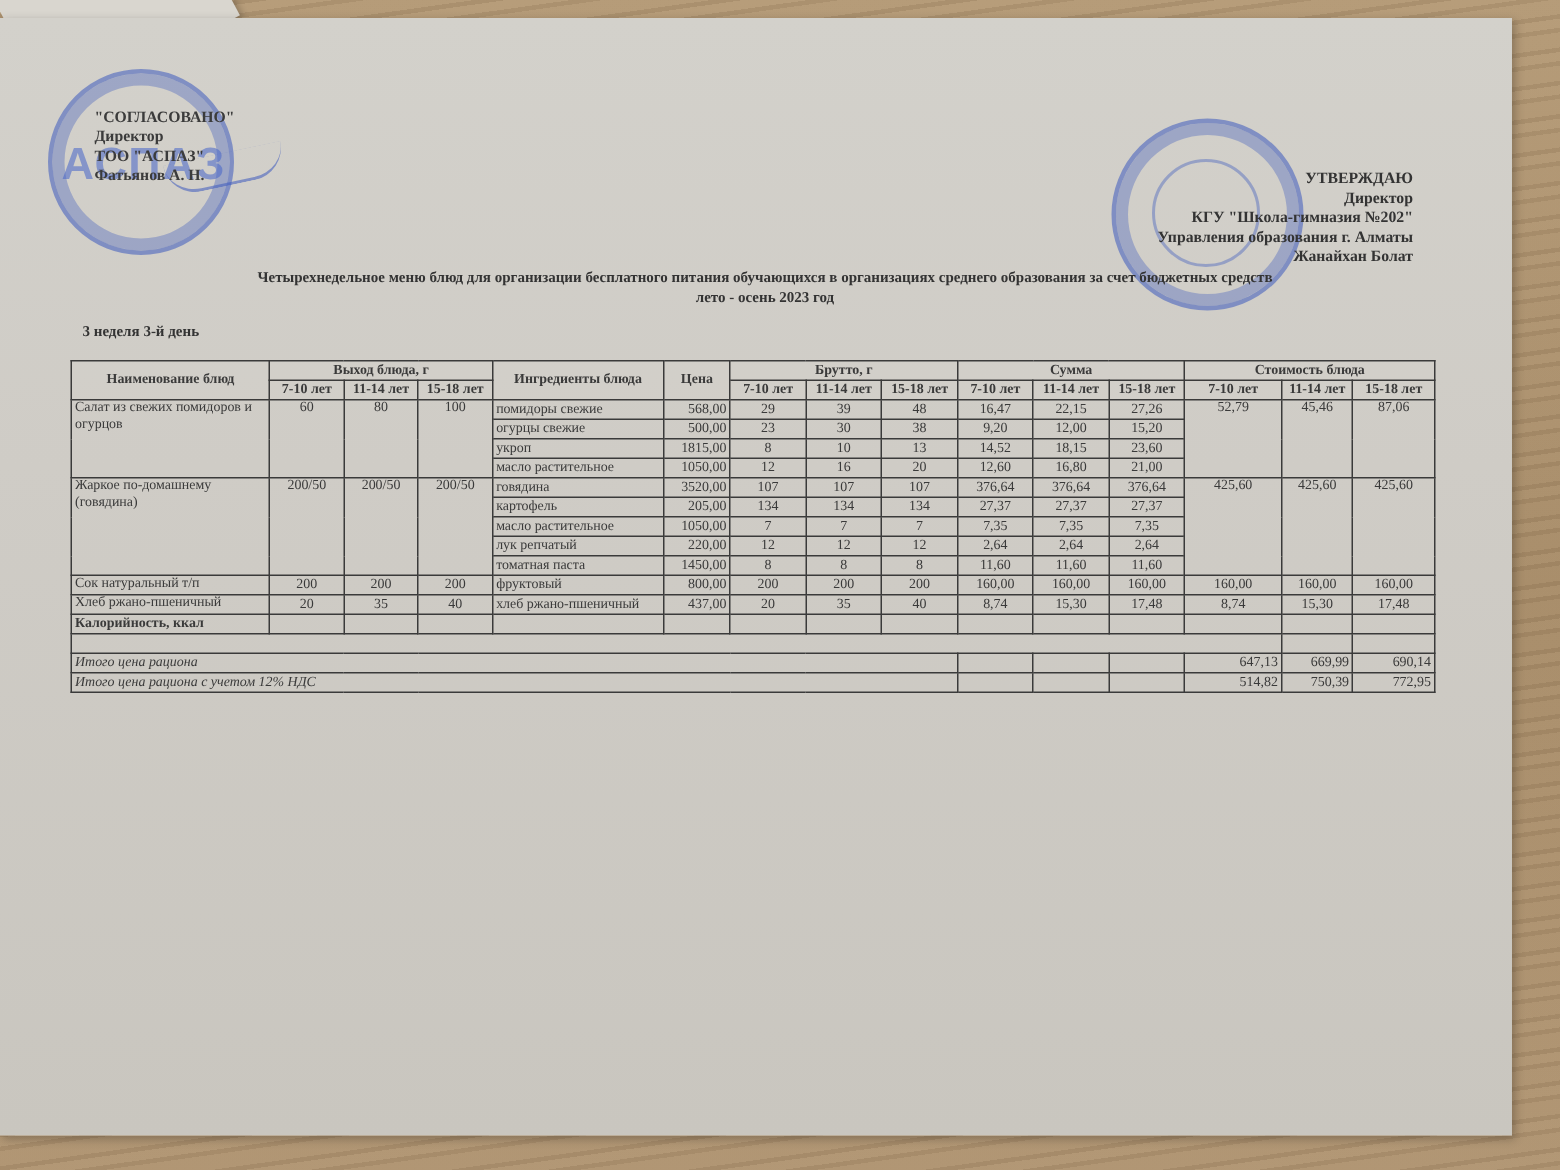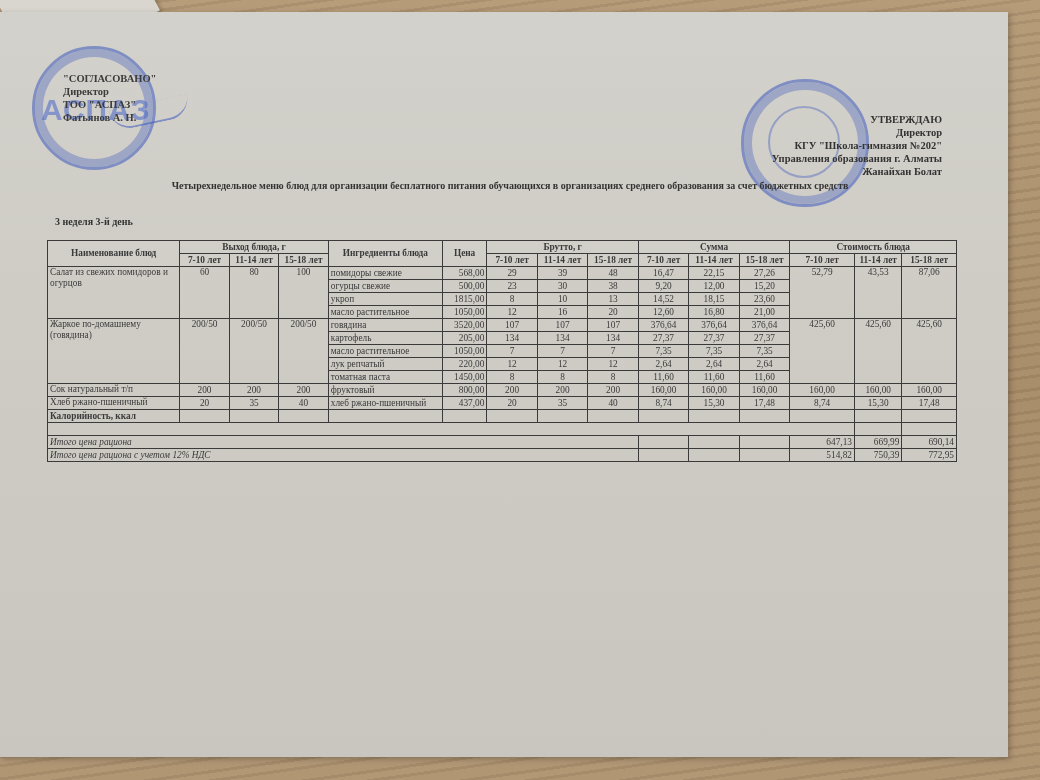--- a/index.html
+++ b/index.html
@@ -108,20 +108,21 @@
   <div class="approve-right">
     <div>УТВЕРЖДАЮ</div>
     <div>Директор</div>
     <div>КГУ "Школа-гимназия №202"</div>
     <div>Управления образования г. Алматы</div>
     <div>Жанайхан Болат</div>
   </div>
 
   <div class="title">
     <span>Четырехнедельное меню блюд для организации бесплатного питания обучающихся в организациях среднего образования за счет бюджетных средств</span>
+    <span class="subtitle">лето - осень 2023 год</span>
   </div>
 
   <div class="week-label">3 неделя 3-й день</div>
 
   <table class="menu">
     <colgroup>
       <col style="width:131px">
         <col style="width:49px">
         <col style="width:49px">
         <col style="width:49px">
@@ -171,21 +172,21 @@
         <td rowspan="4" class="num top">100</td>
         <td>помидоры свежие</td>
         <td class="right">568,00</td>
         <td class="num">29</td>
         <td class="num">39</td>
         <td class="num">48</td>
         <td class="num">16,47</td>
         <td class="num">22,15</td>
         <td class="num">27,26</td>
         <td rowspan="4" class="num top">52,79</td>
-        <td rowspan="4" class="num top">43,53</td>
+        <td rowspan="4" class="num top">45,46</td>
         <td rowspan="4" class="num top">87,06</td>
       </tr>
       <tr>
         <td>огурцы свежие</td>
         <td class="right">500,00</td>
         <td class="num">23</td>
         <td class="num">30</td>
         <td class="num">38</td>
         <td class="num">9,20</td>
         <td class="num">12,00</td>

